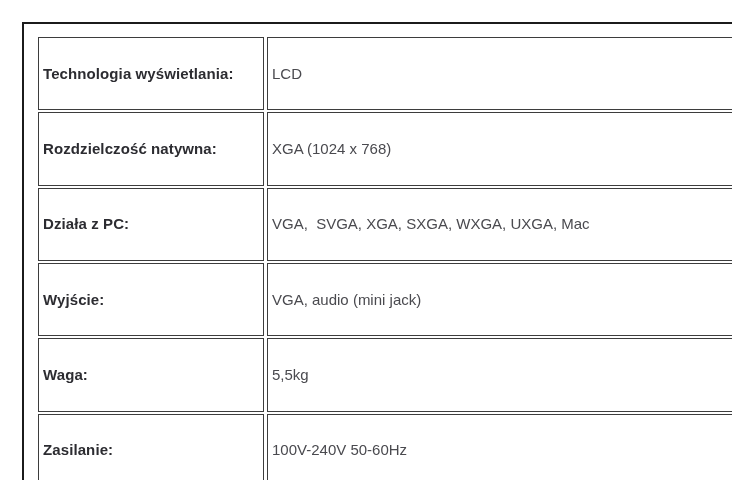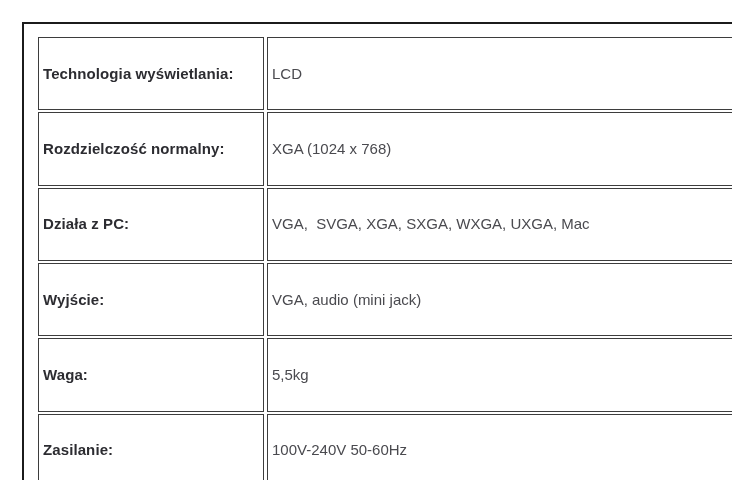--- a/index.html
+++ b/index.html
@@ -54,21 +54,21 @@
     <col style="width:226px">
     <col>
   </colgroup>
   <tbody>
   <tr>
     <td class="label">Technologia wyświetlania:</td>
     <td class="value">LCD</td>
   </tr>
 
   <tr>
-    <td class="label">Rozdzielczość normalny:</td>
+    <td class="label">Rozdzielczość natywna:</td>
     <td class="value">XGA (1024 x 768)</td>
   </tr>
 
 
 
 
 
 
   <tr>
     <td class="label">Działa z PC:</td>

